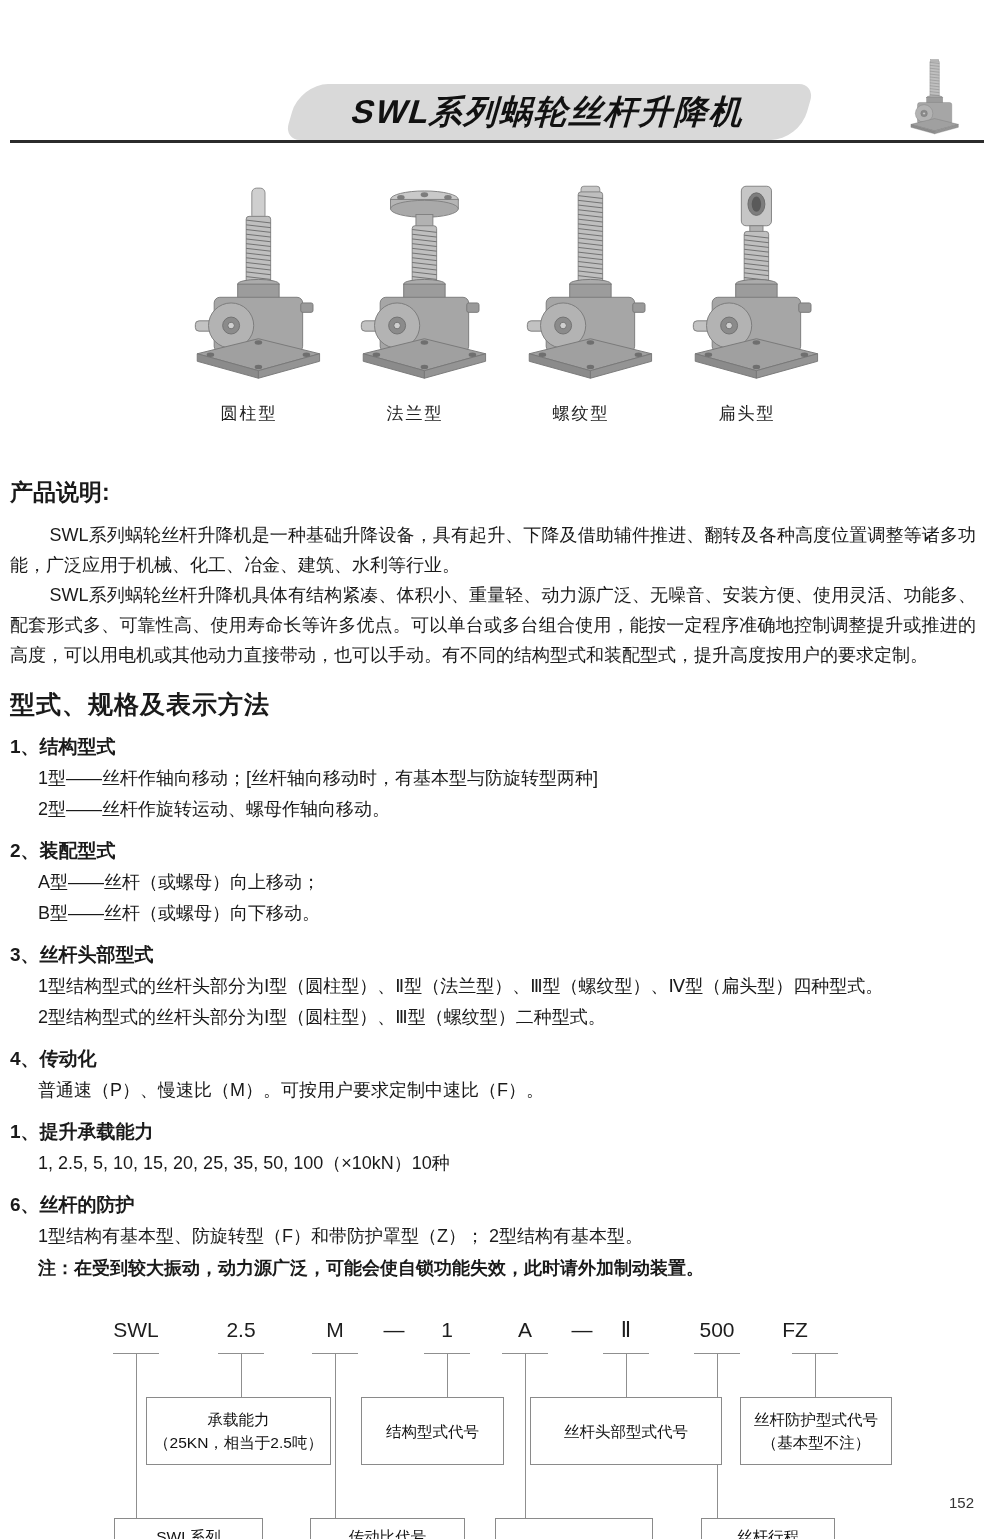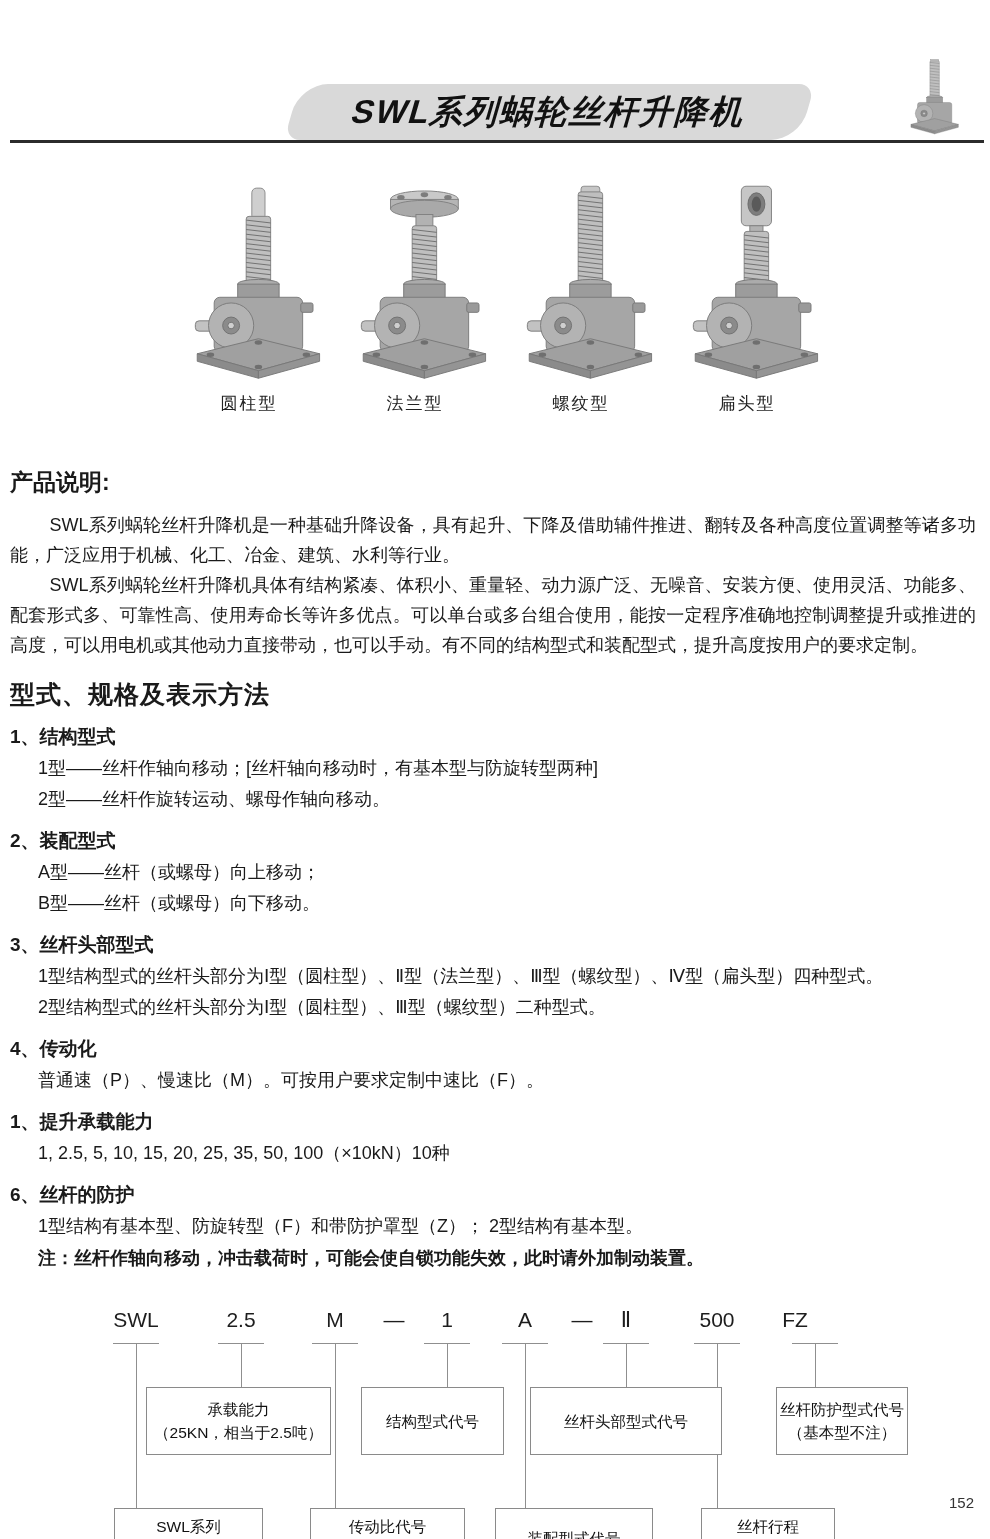--- a/index.html
+++ b/index.html
@@ -25,21 +25,21 @@
   .header-rule {
     position: absolute; left: 10px; right: 6px; top: 140px; height: 3px; background: #2b2b2b;
   }
   
   .products {
     margin-top: 32px; display: flex; justify-content: center; gap: 0;
     padding-left: 6px;
   }
   .figure { width: 166px; display: flex; flex-direction: column; align-items: center; }
   .figure svg { width: 160px; height: 212px; }
-  .figure-caption { font-size: 17px; color: #222; letter-spacing: 2px; }
+  .figure-caption { margin-top: 10px; font-size: 17px; color: #222; letter-spacing: 2px; }
   
   .section { padding: 0 14px 0 10px; }
   .desc-heading { margin-top: 52px; font-size: 23px; font-weight: bold; }
   .desc-paragraphs { margin-top: 12px; }
   .desc-paragraphs p {
     font-size: 18px; line-height: 30px; text-align: justify; text-indent: 2.2em;
   }
   
   .spec-heading { margin-top: 18px; font-size: 25px; font-weight: bold; letter-spacing: 1px; }
   .spec-item { margin-top: 10px; }
@@ -234,21 +234,21 @@
   </div>
 
   <div class="spec-item">
     <div class="spec-item-title">1、提升承载能力</div>
     <div class="spec-line">1, 2.5, 5, 10, 15, 20, 25, 35, 50, 100（×10kN）10种</div>
   </div>
 
   <div class="spec-item">
     <div class="spec-item-title">6、丝杆的防护</div>
     <div class="spec-line">1型结构有基本型、防旋转型（F）和带防护罩型（Z）； 2型结构有基本型。</div>
-    <div class="spec-note">注：丝杆作轴向移动，冲击载荷时，可能会使自锁功能失效，此时请外加制动装置。</div>
+    <div class="spec-note">注：在受到较大振动，动力源广泛，可能会使自锁功能失效，此时请外加制动装置。</div>
   </div>
 </div>
 
 <div class="diagram">
 
   <span class="code" style="left:136px">SWL</span>
   <span class="code" style="left:241px">2.5</span>
   <span class="code" style="left:335px">M</span>
   <span class="code" style="left:394px">—</span>
   <span class="code" style="left:447px">1</span>
@@ -282,21 +282,21 @@
     <div>（25KN，相当于2.5吨）</div>
   </div>
   <div class="dbox row1" style="left:361px;width:143px">
     <div>结构型式代号</div>
     <div></div>
   </div>
   <div class="dbox row1" style="left:530px;width:192px">
     <div>丝杆头部型式代号</div>
     <div></div>
   </div>
-  <div class="dbox row1" style="left:776px;width:132px">
+  <div class="dbox row1" style="left:740px;width:152px">
     <div>丝杆防护型式代号</div>
     <div>（基本型不注）</div>
   </div>
 
   <div class="dbox row2" style="left:114px;width:149px">
     <div>SWL系列</div>
     <div>蜗轮丝杆升降机</div>
   </div>
   <div class="dbox row2" style="left:310px;width:155px">
     <div>传动比代号</div>

